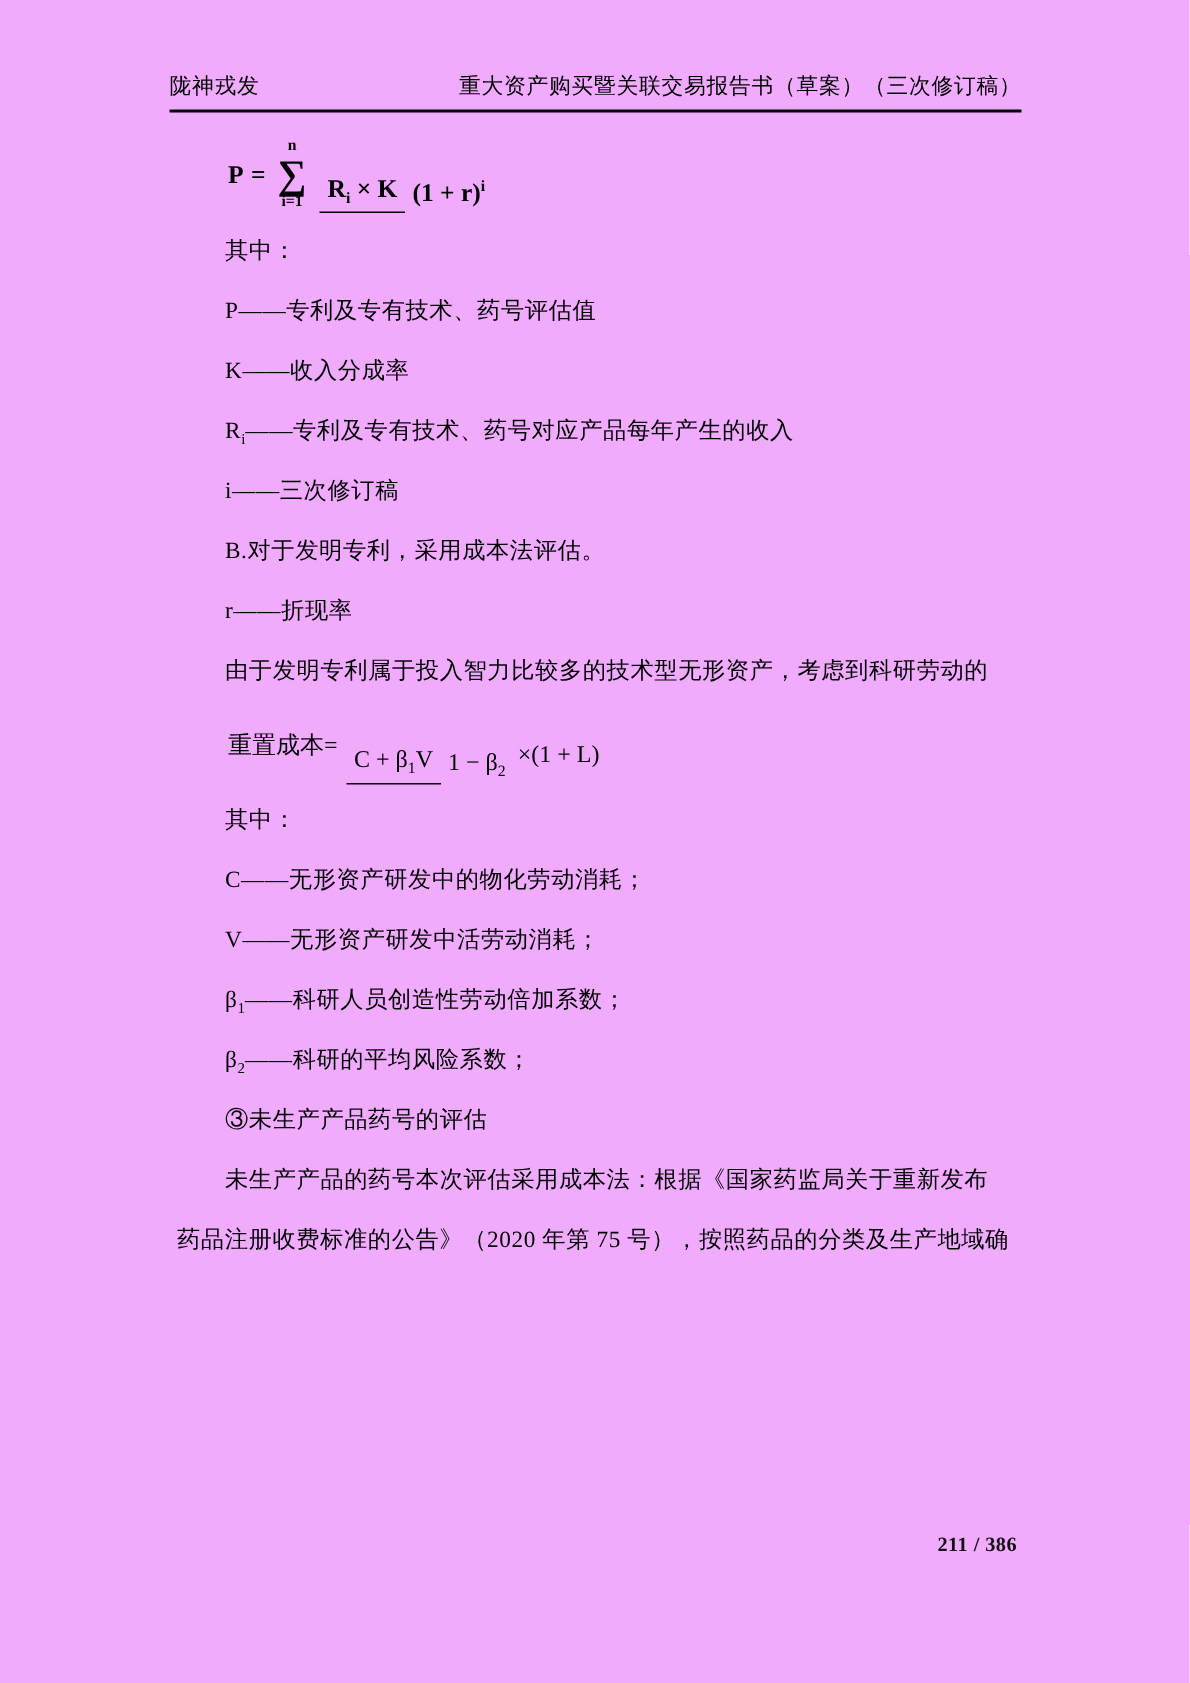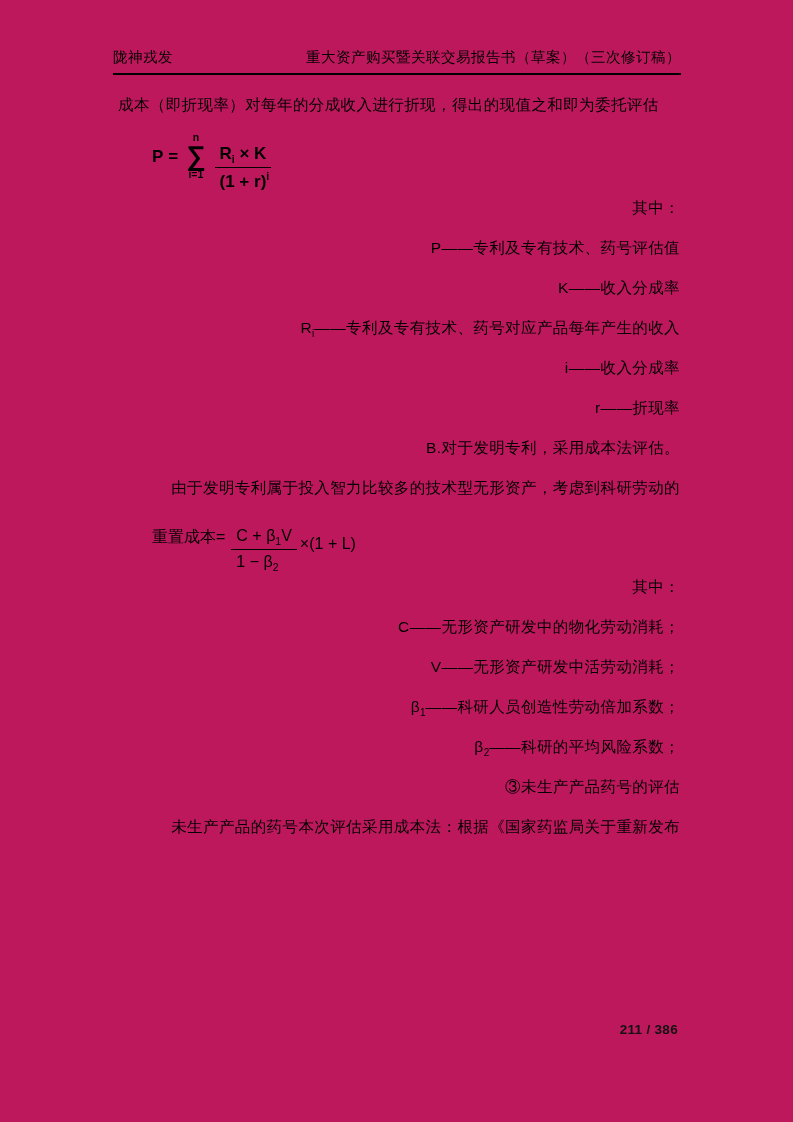--- a/index.html
+++ b/index.html
@@ -4,23 +4,23 @@
 <style>
   html, body {
     margin: 0;
     padding: 0;
     background: #ffffff;
   }
   .page {
     position: relative;
     width: 793px;
     height: 1122px;
-    background: #be185d;
+    background: #f0abfc;
     overflow: hidden;
-    font-family: Liberation Sans, sans-serif;
+    font-family: Liberation Serif, serif;
     color: #000000;
   }
   
   .header {
     position: absolute;
     left: 113px;
     right: 112px;
     top: 48px;
     display: flex;
     justify-content: space-between;
@@ -38,21 +38,21 @@
     top: 85px;
     width: 562px;
   }
   .line {
     height: 40px;
     line-height: 40px;
     font-size: 15.5px;
     letter-spacing: 0.4px;
     white-space: nowrap;
   }
-  .line.indent { padding-left: 32px; text-align: right; }
+  .line.indent { padding-left: 32px; }
   .line sub {
     font-size: 10px;
     letter-spacing: 0;
   }
   
   .formula {
     display: flex;
     align-items: center;
     padding-left: 34px;
     white-space: nowrap;
@@ -71,22 +71,22 @@
     display: inline-flex;
     flex-direction: column;
     align-items: center;
     line-height: 1;
     margin: 0 3px;
   }
   .sum .lim { font-size: 10.5px; line-height: 1.1; }
   .sum .sigma { font-size: 27px; line-height: 0.95; }
   .frac {
     display: inline-flex;
-    flex-direction: column;
-    align-items: flex-start;
+    flex-direction: row;
+    align-items: center;
     margin-left: 6px;
     line-height: 1.35;
     margin-top: 24px;
   }
   .frac .num {
     border-bottom: 1.6px solid #000000;
     padding: 0 5px 1px 5px;
   }
   .frac .den { padding: 1px 5px 0 5px; }
   .formula sub { font-size: 10.5px; }
@@ -110,21 +110,20 @@
 <div class="page">
 
   <div class="header">
     <span>陇神戎发</span>
     <span>重大资产购买暨关联交易报告书（草案）（三次修订稿）</span>
   </div>
 
   <div class="content">
 
     <div>
-        <div class="line"><span>成本（即折现率）对每年的分成收入进行折现，得出的现值之和即为委托评估</span></div>
       </div>
 
     <div class="formula formula-1">
       <span>P</span>
       <span class="f-eq">=</span>
       <span class="sum">
         <span class="lim">n</span>
         <span class="sigma">∑</span>
         <span class="lim">i=1</span>
       </span>
@@ -132,42 +131,43 @@
         <span class="num"><span>R</span><sub>i</sub><span> × K</span></span>
         <span class="den"><span>(1 + r)</span><sup>i</sup></span>
       </span>
     </div>
 
     <div>
         <div class="line indent"><span>其中：</span></div>
         <div class="line indent"><span>P——专利及专有技术、药号评估值</span></div>
         <div class="line indent"><span>K——收入分成率</span></div>
         <div class="line indent"><span>R</span><sub>i</sub><span>——专利及专有技术、药号对应产品每年产生的收入</span></div>
-        <div class="line indent"><span>i——收入分成率</span></div>
+        <div class="line indent"><span>i——三次修订稿</span></div>
+        <div class="line indent"><span>B.对于发明专利，采用成本法评估。</span></div>
         <div class="line indent"><span>r——折现率</span></div>
-        <div class="line indent"><span>B.对于发明专利，采用成本法评估。</span></div>
         <div class="line indent"><span>由于发明专利属于投入智力比较多的技术型无形资产，考虑到科研劳动的</span></div>
       </div>
 
     <div class="formula formula-2">
       <span>重置成本=</span>
       <span class="frac">
         <span class="num"><span>C + β</span><sub>1</sub><span>V</span></span>
         <span class="den"><span>1 − β</span><sub>2</sub></span>
       </span>
       <span class="f-rhs">×(1 + L)</span>
     </div>
 
     <div>
         <div class="line indent"><span>其中：</span></div>
         <div class="line indent"><span>C——无形资产研发中的物化劳动消耗；</span></div>
         <div class="line indent"><span>V——无形资产研发中活劳动消耗；</span></div>
         <div class="line indent"><span>β</span><sub>1</sub><span>——科研人员创造性劳动倍加系数；</span></div>
         <div class="line indent"><span>β</span><sub>2</sub><span>——科研的平均风险系数；</span></div>
         <div class="line indent"><span>③未生产产品药号的评估</span></div>
         <div class="line indent"><span>未生产产品的药号本次评估采用成本法：根据《国家药监局关于重新发布</span></div>
+        <div class="line"><span>药品注册收费标准的公告》（2020 年第 75 号），按照药品的分类及生产地域确</span></div>
       </div>
 
   </div>
 
   <div class="page-number">211 / 386</div>
 
 </div>
 
 </body></html>

